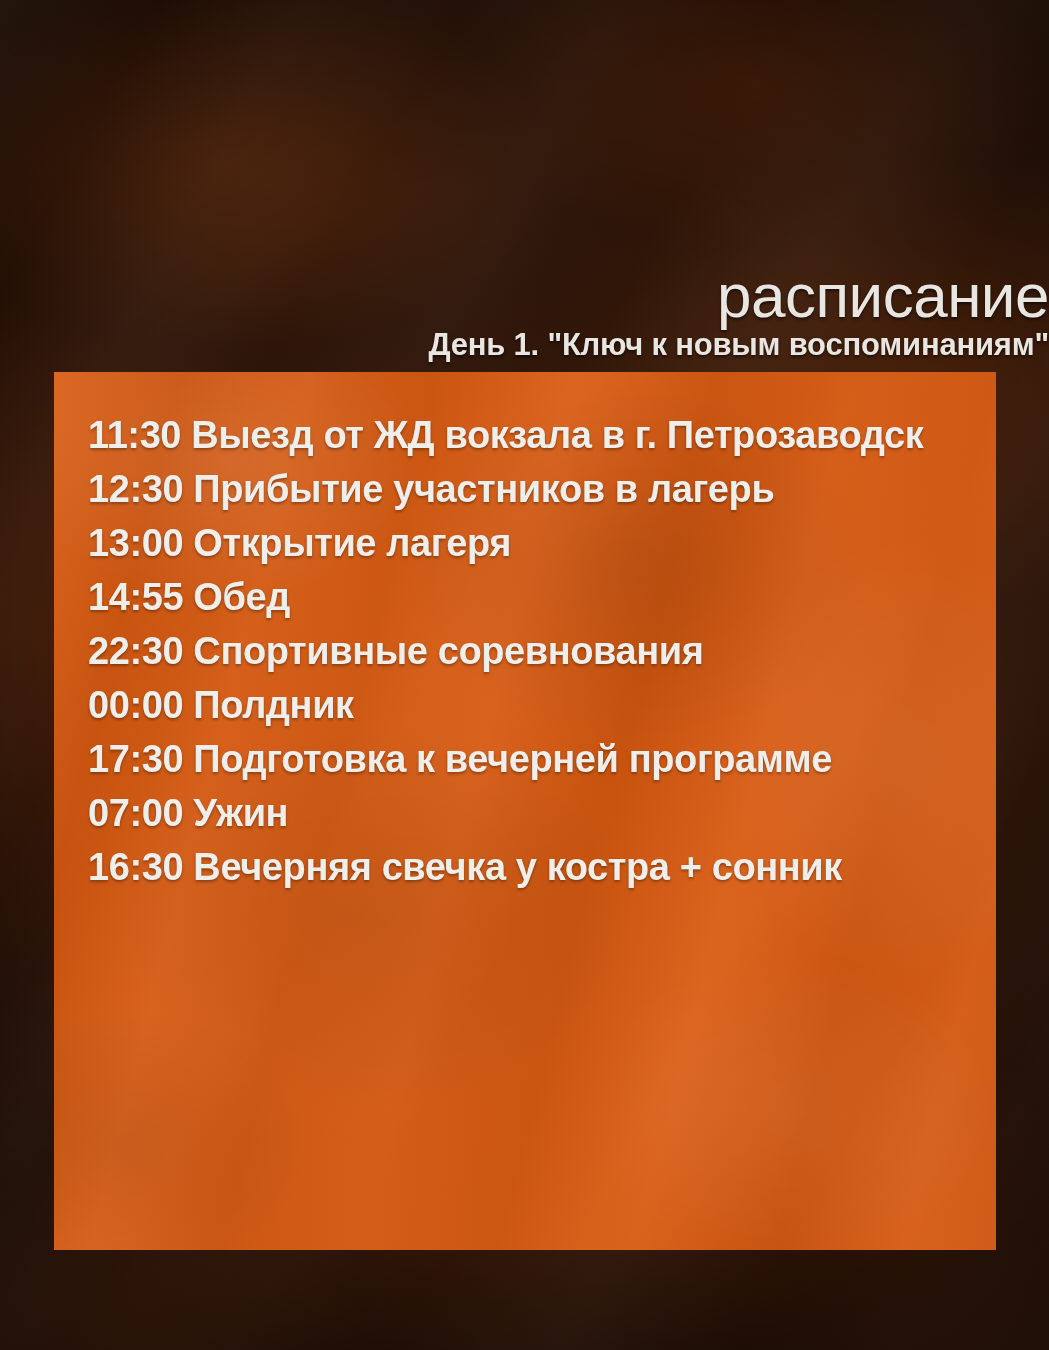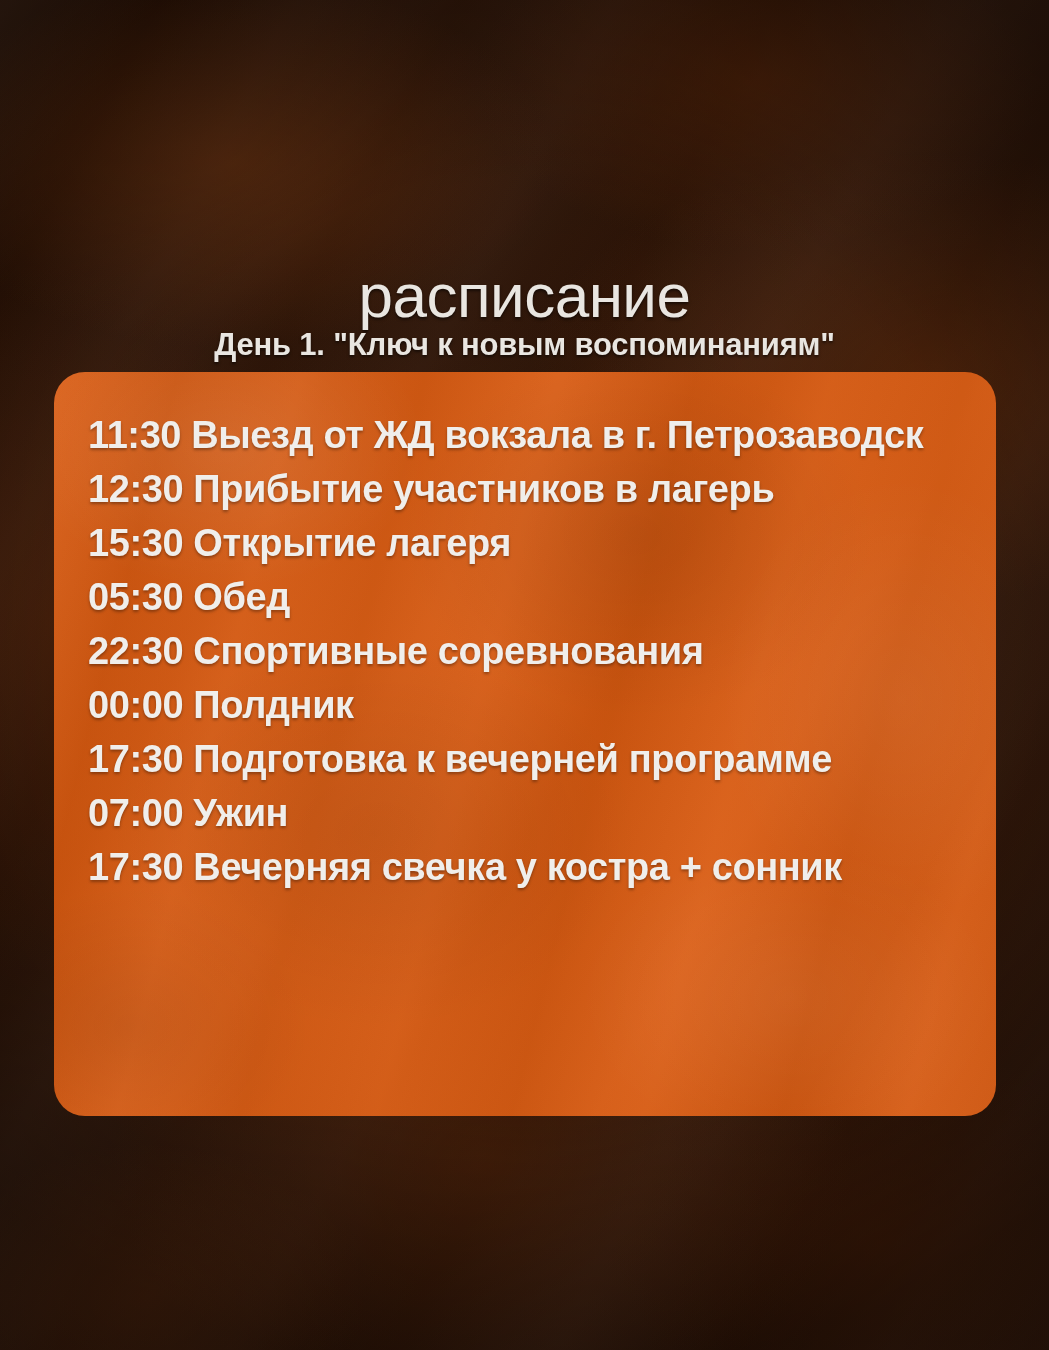--- a/index.html
+++ b/index.html
@@ -71,21 +71,21 @@
                 rgba(0,0,0,0) 0%, rgba(0,0,0,0.10) 58%, rgba(0,0,0,0.42) 100%);
     pointer-events: none;
   }
 
   
   #heading {
     position: absolute;
     left: 0;
     right: 0;
     top: 266px;
-    text-align: center;
+    text-align: right;
     z-index: 3;
   }
 
   #poster-title {
     display: block;
     font-family: "Liberation Sans", sans-serif;
     font-size: 62px;
     line-height: 60px;
     font-weight: 400;
     letter-spacing: -0.5px;
@@ -106,21 +106,21 @@
     text-shadow: 0 2px 3px rgba(0,0,0,0.55);
     white-space: nowrap;
   }
 
   
   #schedule-panel {
     position: absolute;
     left: 54px;
     top: 372px;
     width: 942px;
-    height: 744px;
+    height: 878px;
     z-index: 2;
     overflow: hidden;
     background-color: #d95a10;
     background-image:
       radial-gradient(ellipse 300px 210px at 18% 10%, rgba(255,255,255,0.085) 0%, rgba(255,255,255,0) 68%),
       radial-gradient(ellipse 340px 260px at 62% 22%, rgba(0,0,0,0.085)        0%, rgba(0,0,0,0) 70%),
       radial-gradient(ellipse 260px 320px at 90% 44%, rgba(255,255,255,0.060)  0%, rgba(255,255,255,0) 70%),
       radial-gradient(ellipse 380px 280px at 34% 62%, rgba(0,0,0,0.070)        0%, rgba(0,0,0,0) 70%),
       radial-gradient(ellipse 300px 220px at 78% 84%, rgba(255,255,255,0.055)  0%, rgba(255,255,255,0) 70%),
       radial-gradient(ellipse 260px 200px at 8% 88%,  rgba(0,0,0,0.075)        0%, rgba(0,0,0,0) 70%),
@@ -136,21 +136,20 @@
         rgba(255,255,255,0.040) 92%,
         rgba(0,0,0,0.050) 100%),
       linear-gradient(-62deg,
         rgba(255,255,255,0.038) 0%,
         rgba(0,0,0,0.038) 15%,
         rgba(255,255,255,0.028) 30%,
         rgba(0,0,0,0.036) 46%,
         rgba(255,255,255,0.030) 62%,
         rgba(0,0,0,0.034) 79%,
         rgba(255,255,255,0.026) 100%);
-    border-radius: 31px;
   }
 
   #schedule-list {
     position: absolute;
     left: 34px;
     top: 36px;
     right: 14px;
     list-style: none;
     margin: 0;
     padding: 0;
@@ -177,23 +176,23 @@
 
   <div id="heading">
     <span id="poster-title">расписание</span>
     <span id="poster-subtitle">День 1. "Ключ к новым воспоминаниям"</span>
   </div>
 
   <div id="schedule-panel">
     <ul id="schedule-list">
       <li>11:30 Выезд от ЖД вокзала в г. Петрозаводск</li>
       <li>12:30 Прибытие участников в лагерь</li>
-      <li>15:30 Открытие лагеря</li>
-      <li>05:30 Обед</li>
+      <li>13:00 Открытие лагеря</li>
+      <li>14:55 Обед</li>
       <li>22:30 Спортивные соревнования</li>
       <li>00:00 Полдник</li>
       <li>17:30 Подготовка к вечерней программе</li>
       <li>07:00 Ужин</li>
-      <li>17:30 Вечерняя свечка у костра + сонник</li>
+      <li>16:30 Вечерняя свечка у костра + сонник</li>
     </ul>
   </div>
 
 </div>
 
 </body></html>

